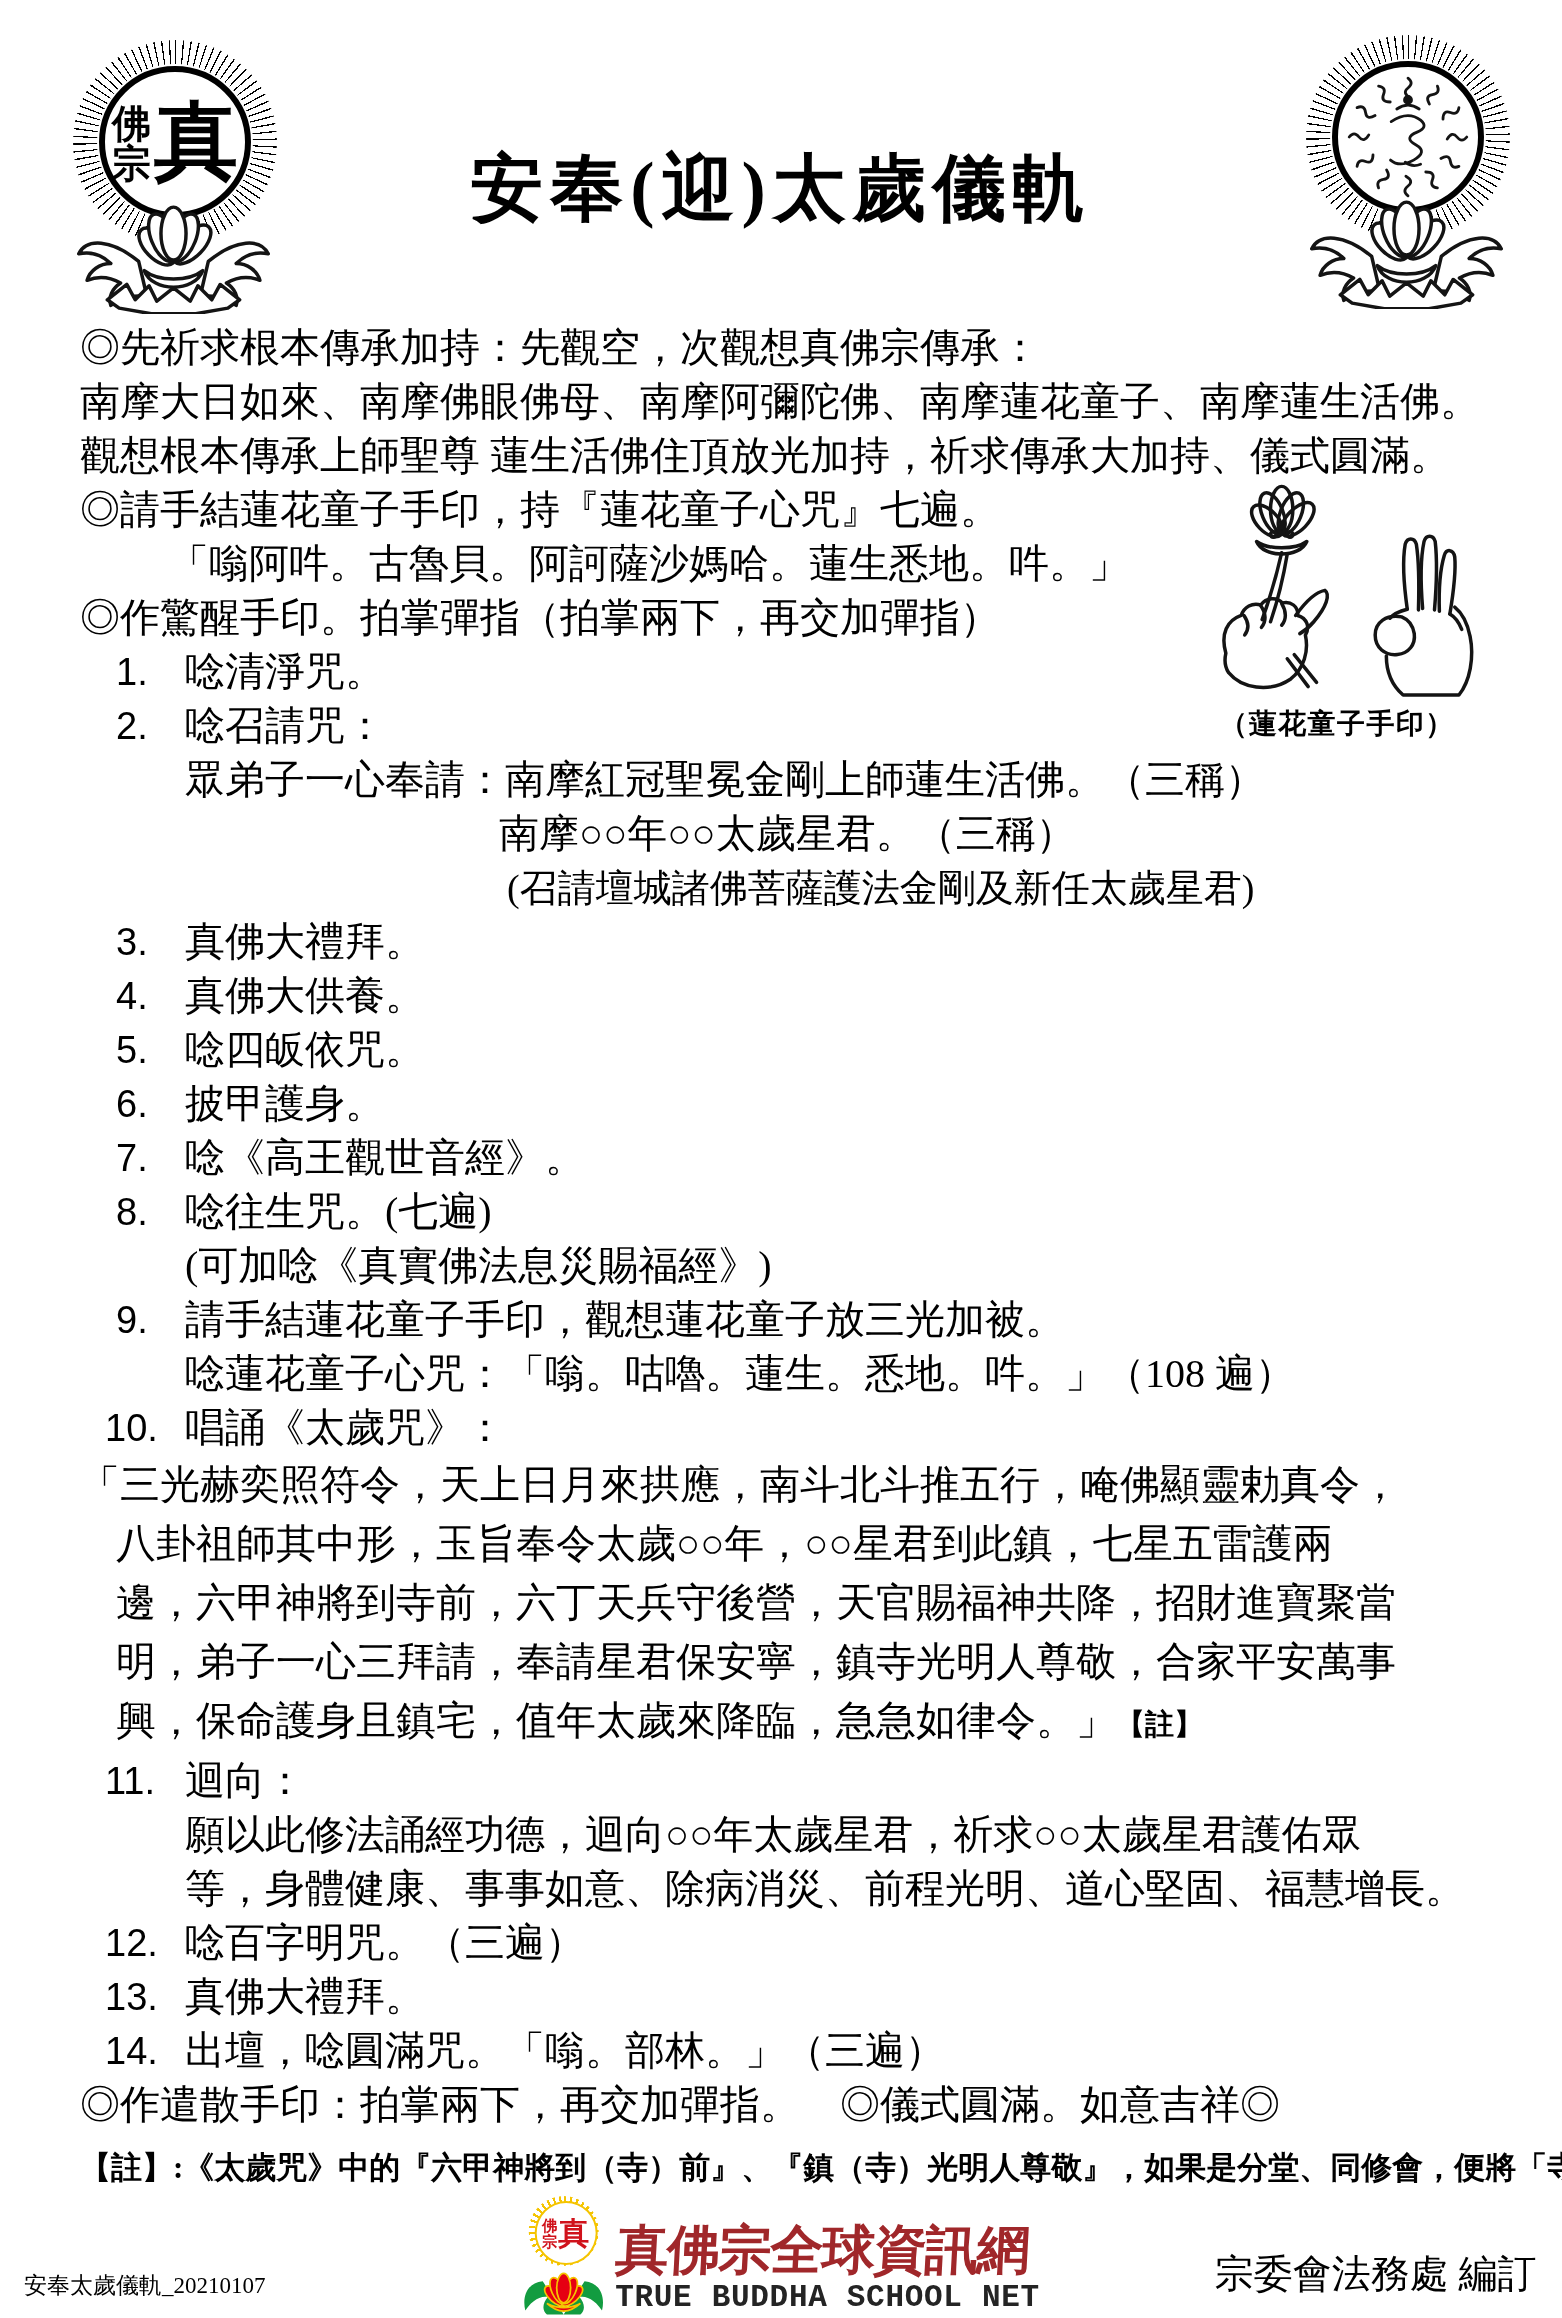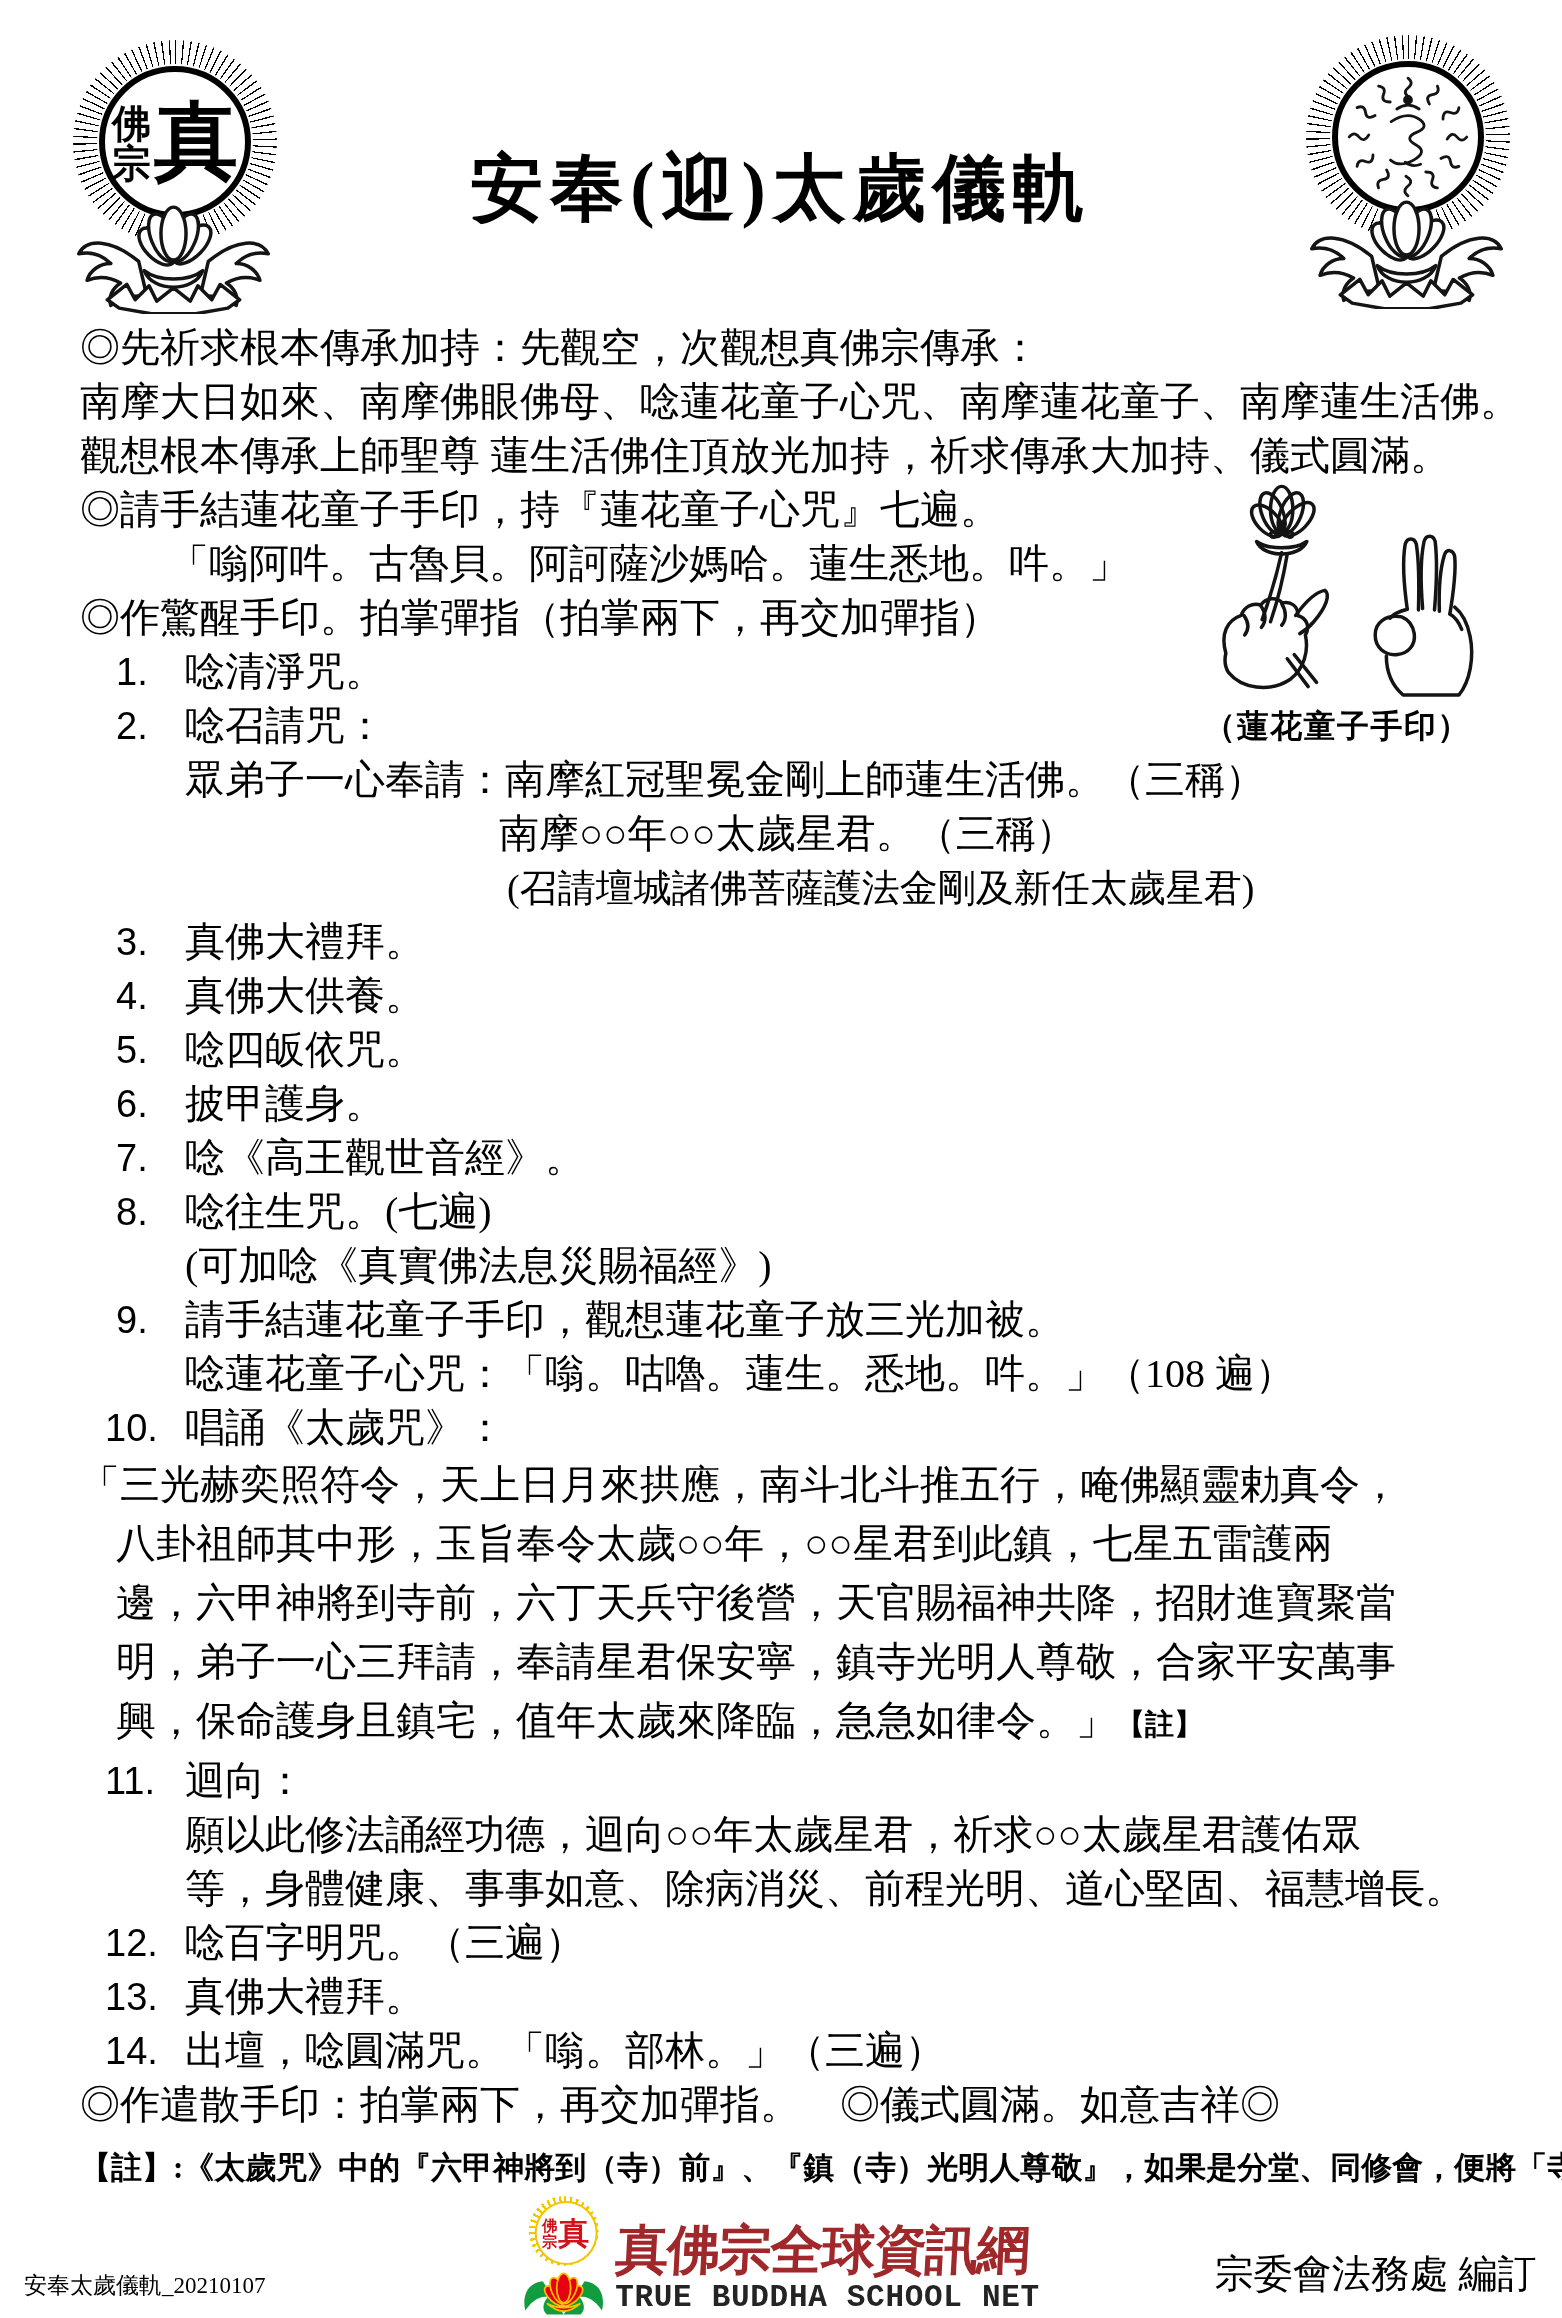--- a/index.html
+++ b/index.html
@@ -28,21 +28,21 @@
     position:absolute; left:26px; top:26px; width:140px; height:140px;
     border:6.3px solid #000; border-radius:50%; background:#fff;
     display:flex; align-items:center; justify-content:center; gap:2.8px;
   }
   .seal-col{display:flex; flex-direction:column; font-weight:700; font-size:39px; line-height:1.02; margin-top:4.2px;}
   .seal-big{font-weight:700; font-size:84px; line-height:1;}
   .lotus-bw{position:absolute; left:-4.2px; bottom:0;}
   .syll-svg{width:140px; height:140px;}
   
   .mudra{position:absolute; left:1173px; top:480px; width:328px; text-align:center;}
-  .mudra-caption{font-size:32px; font-weight:700; margin-top:2.8px; letter-spacing:1.4px;}
+  .mudra-caption{font-size:28px; font-weight:700; margin-top:2.8px; letter-spacing:1.4px;}
   
   .content{padding:0 56px 0 80px;}
   .line{font-size:40px; line-height:54px; white-space:nowrap;}
   .kai{font-family:"Liberation Serif", serif;}
   .indent1{padding-left:105px;}
   .indent-m{padding-left:89px;}
   .indent-deep{padding-left:419px;}
   .indent-deep2{padding-left:427px; font-size:38px;}
   .indent3{padding-left:234px;}
   .quote{padding-left:36px; line-height:59px;}
@@ -217,21 +217,21 @@
         <path d="M330,185 C318,188 310,192 305,198"></path>
         <path d="M300,252 C300,276 308,294 324,308 L404,308 C420,288 426,254 420,224 C416,204 408,190 398,182"></path>
         <path d="M391,192 C398,196 404,204 408,214"></path>
       </g>
     </svg>
     <div class="mudra-caption">（蓮花童子手印）</div>
   </div>
 
   <main class="content">
     <div class="line">◎先祈求根本傳承加持：先觀空，次觀想真佛宗傳承：</div>
-    <div class="line">南摩大日如來、南摩佛眼佛母、唸蓮花童子心咒、南摩蓮花童子、南摩蓮生活佛。</div>
+    <div class="line">南摩大日如來、南摩佛眼佛母、南摩阿彌陀佛、南摩蓮花童子、南摩蓮生活佛。</div>
     <div class="line">觀想根本傳承上師聖尊 蓮生活佛住頂放光加持，祈求傳承大加持、儀式圓滿。</div>
     <div class="line">◎請手結蓮花童子手印，持『蓮花童子心咒』七遍。</div>
     <div class="line indent-m kai">「嗡阿吽。古魯貝。阿訶薩沙媽哈。蓮生悉地。吽。」</div>
     <div class="line">◎作驚醒手印。拍掌彈指（拍掌兩下，再交加彈指）</div>
     <div class="line numrow"><span class="num">1.</span><span>唸清淨咒。</span></div>
     <div class="line numrow"><span class="num">2.</span><span>唸召請咒：</span></div>
     <div class="line indent1 kai">眾弟子一心奉請：南摩紅冠聖冕金剛上師蓮生活佛。（三稱）</div>
     <div class="line indent-deep kai">南摩○○年○○太歲星君。（三稱）</div>
     <div class="line indent-deep2">(召請壇城諸佛菩薩護法金剛及新任太歲星君)</div>
     <div class="line numrow"><span class="num">3.</span><span>真佛大禮拜。</span></div>

